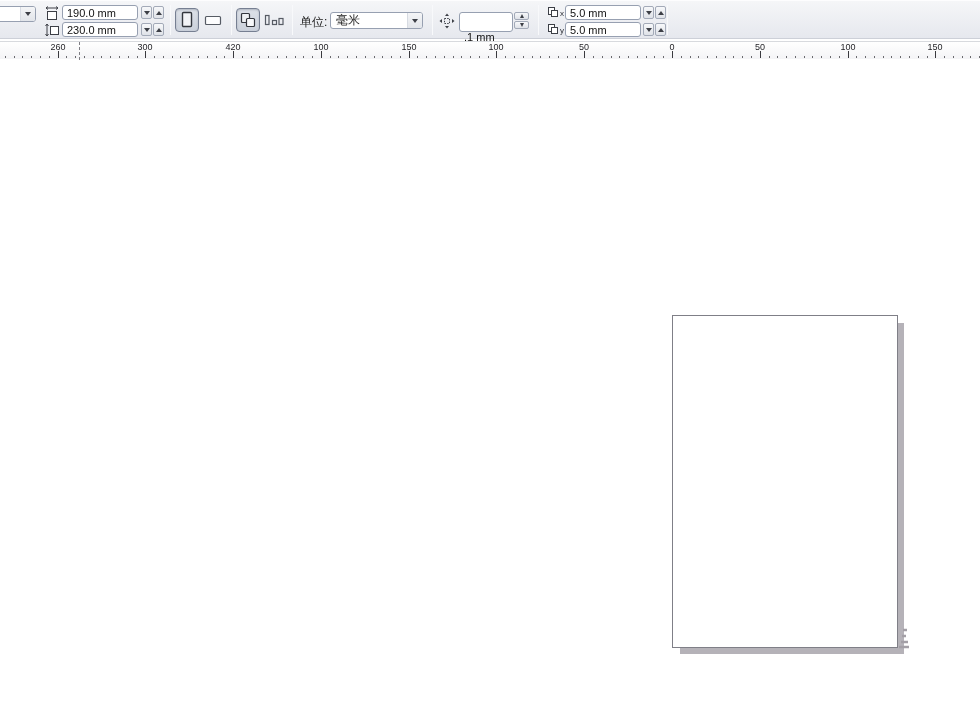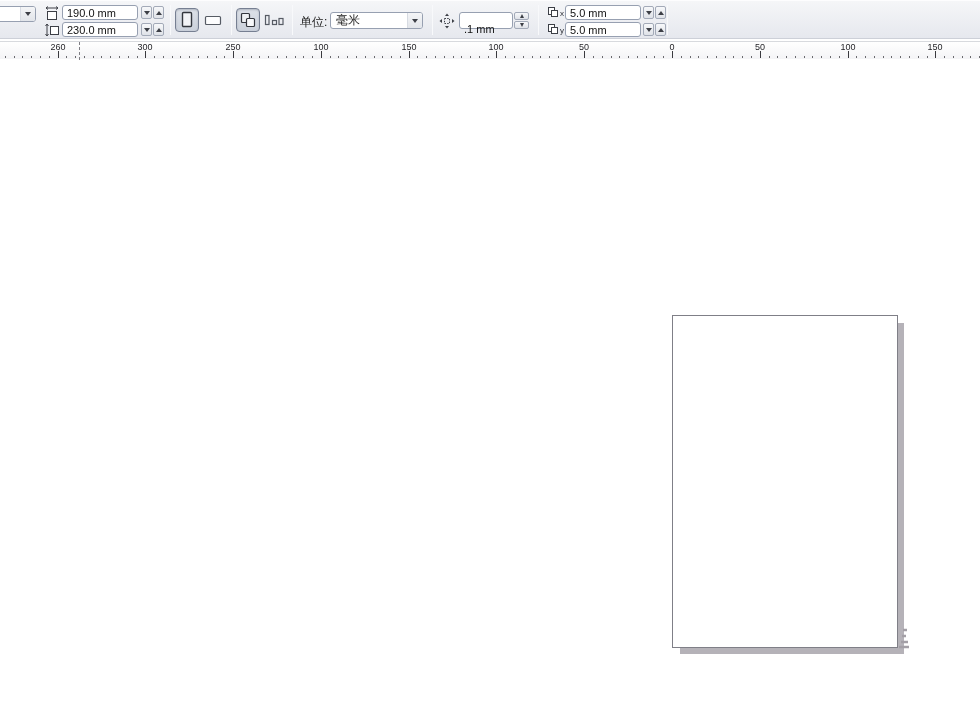--- a/index.html
+++ b/index.html
@@ -156,21 +156,21 @@
 
     <span class="icon-wrap" style="left:439px; top:12px;">
       <svg width="16" height="16" viewBox="0 0 16 16">
         <rect x="5.5" y="5.5" width="5" height="5" fill="none" stroke="#3c3f46" stroke-width="1" stroke-dasharray="1.5 1.2"></rect>
         <path d="M8 0.5 L10 3 L6 3 Z" fill="#3c3f46"></path>
         <path d="M8 15.5 L10 13 L6 13 Z" fill="#3c3f46"></path>
         <path d="M0.5 8 L3 6 L3 10 Z" fill="#3c3f46"></path>
         <path d="M15.5 8 L13 6 L13 10 Z" fill="#3c3f46"></path>
       </svg>
     </span>
-    <div class="field" style="left:459px; top:11px; width:54px; height:17px; padding-top:10px;">.1 mm</div>
+    <div class="field" style="left:459px; top:11px; width:54px; height:17px; padding-top:18px;">.1 mm</div>
     <div class="spin-vert" style="left:514px; top:11px;">
       <span class="spin-vbtn">
           <span class="tri-up"></span>
         </span>
       <span class="spin-vbtn">
           <span class="tri-down"></span>
         </span>
     </div>
 
     <div class="vsep" style="left:538px;"></div>
@@ -235,21 +235,21 @@
       <div class="tick-minor" style="left: 154px;"></div>
       <div class="tick-minor" style="left: 163px;"></div>
       <div class="tick-minor" style="left: 172px;"></div>
       <div class="tick-minor" style="left: 180px;"></div>
       <div class="tick-minor" style="left: 189px;"></div>
       <div class="tick-minor" style="left: 198px;"></div>
       <div class="tick-minor" style="left: 207px;"></div>
       <div class="tick-minor" style="left: 216px;"></div>
       <div class="tick-minor" style="left: 224px;"></div>
       <div class="tick-major" style="left: 233px;"></div>
-      <span class="tick-label" style="left: 233px;">250</span>
+      <span class="tick-label" style="left: 233px;">420</span>
       <div class="tick-minor" style="left: 242px;"></div>
       <div class="tick-minor" style="left: 251px;"></div>
       <div class="tick-minor" style="left: 259px;"></div>
       <div class="tick-minor" style="left: 268px;"></div>
       <div class="tick-minor" style="left: 277px;"></div>
       <div class="tick-minor" style="left: 286px;"></div>
       <div class="tick-minor" style="left: 295px;"></div>
       <div class="tick-minor" style="left: 303px;"></div>
       <div class="tick-minor" style="left: 312px;"></div>
       <div class="tick-major" style="left: 321px;"></div>

